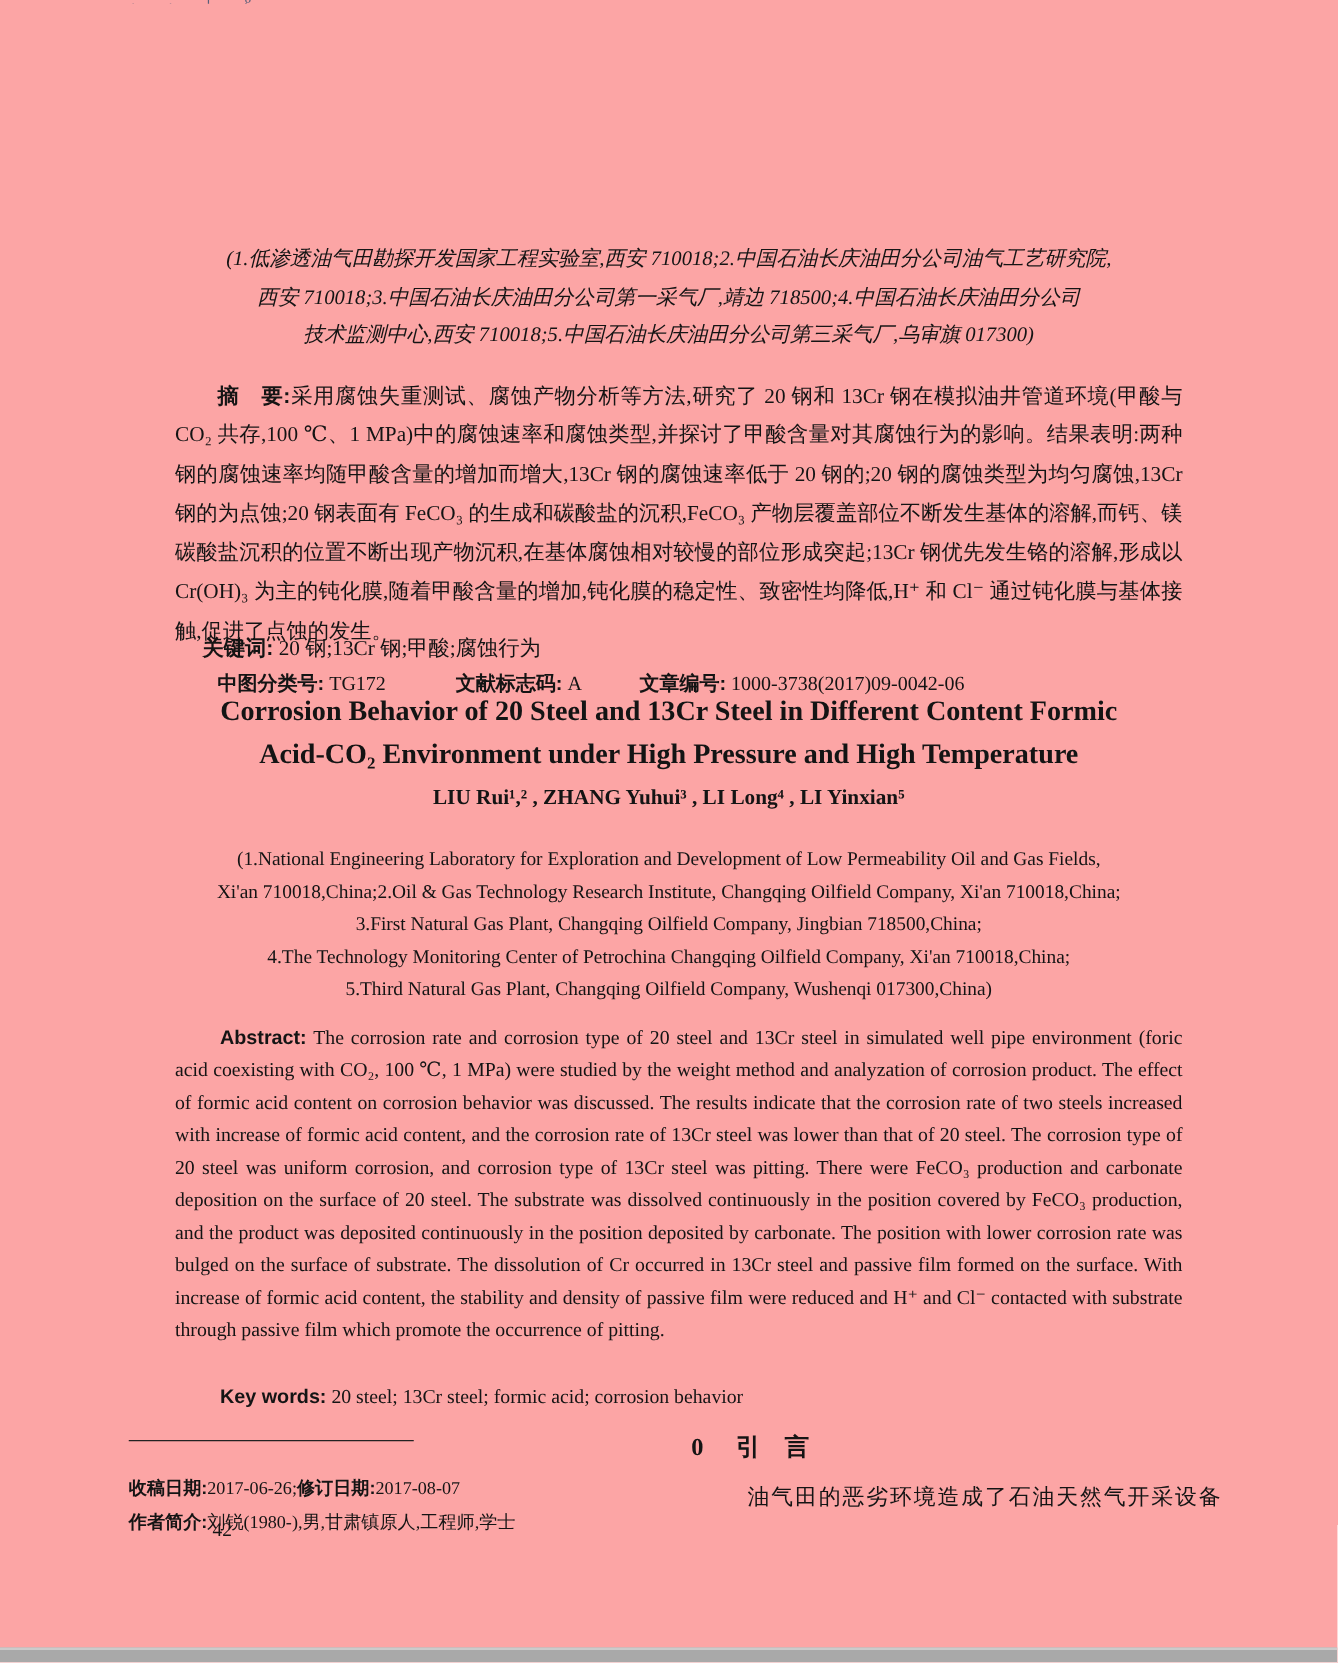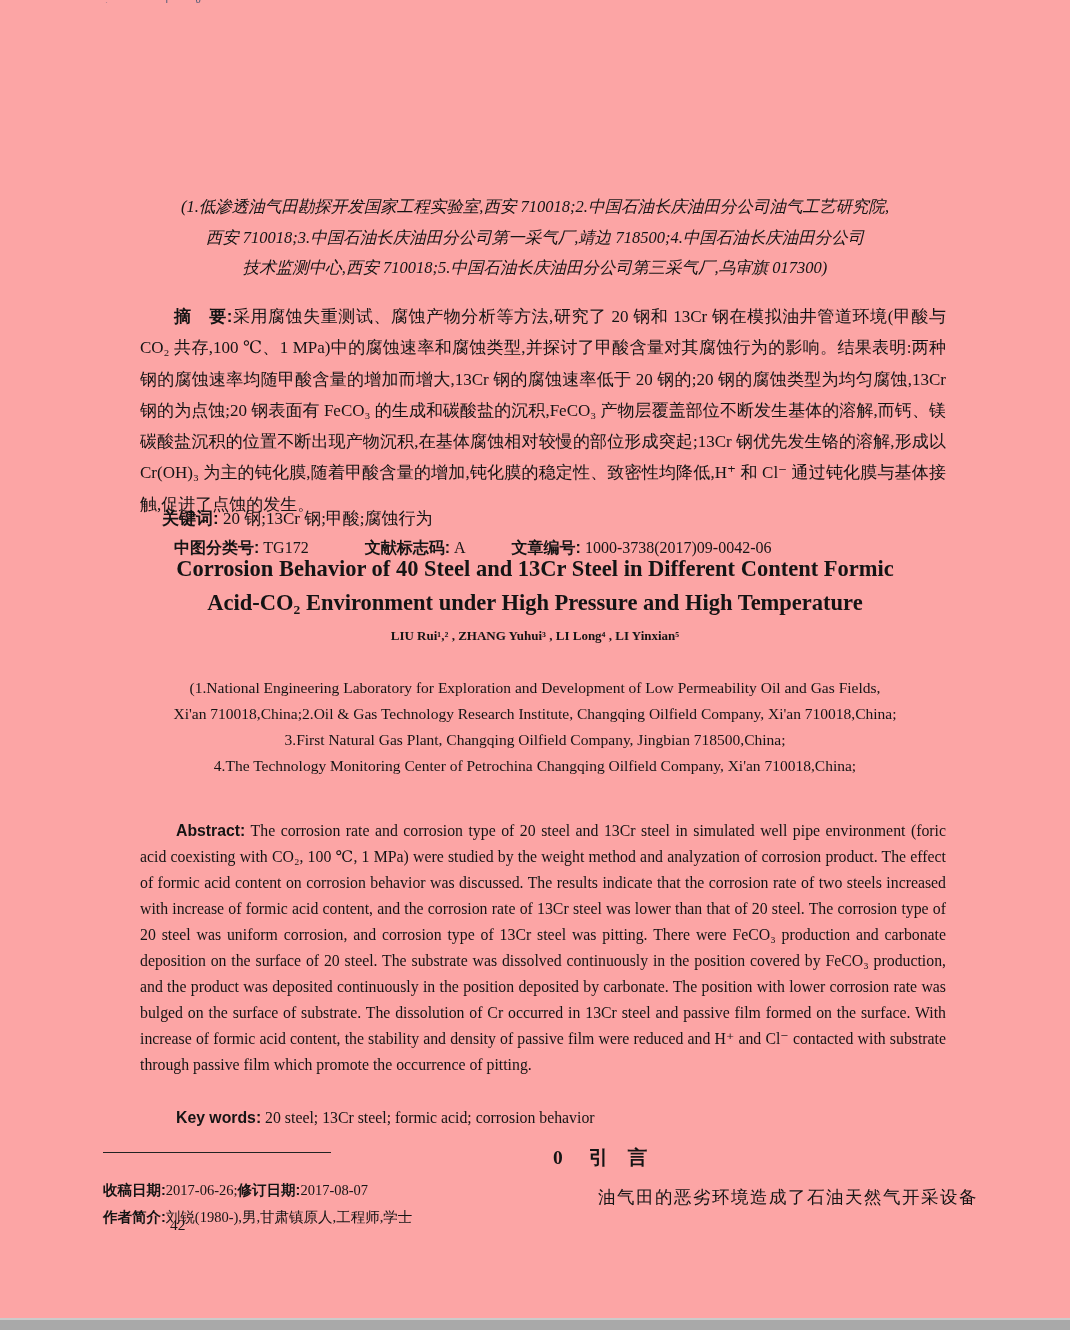--- a/index.html
+++ b/index.html
@@ -50,21 +50,21 @@
   }
   .clc-gap1 { margin-right: 56px; }
   .clc-gap2 { margin-right: 46px; }
 
   .title-en {
     top: 552px;
     font-weight: bold;
     font-size: 22.5px;
     line-height: 34px;
   }
-  .authors-en { top: 628px; font-weight: bold; font-size: 13px; }
+  .authors-en { top: 628px; font-weight: bold; font-size: 17px; }
   .affil-en { top: 675px; font-size: 15.5px; line-height: 26px; }
 
   .abstract-en {
     top: 802px; left: 140px; width: 806px;
     font-size: 15.8px; line-height: 26px;
     text-align: justify; text-indent: 36px;
   }
   .keywords-en {
     top: 1089px; left: 140px; width: 806px;
     font-size: 15.8px; line-height: 26px; text-indent: 36px;
@@ -110,31 +110,32 @@
     <div>技术监测中心,西安 710018;5.中国石油长庆油田分公司第三采气厂,乌审旗 017300)</div>
   </div>
 
   <p class="abs abstract-cn"><span class="label-b">摘　要:</span><span>采用腐蚀失重测试、腐蚀产物分析等方法,研究了 20 钢和 13Cr 钢在模拟油井管道环境(甲酸与 CO₂ 共存,100 ℃、1 MPa)中的腐蚀速率和腐蚀类型,并探讨了甲酸含量对其腐蚀行为的影响。结果表明:两种钢的腐蚀速率均随甲酸含量的增加而增大,13Cr 钢的腐蚀速率低于 20 钢的;20 钢的腐蚀类型为均匀腐蚀,13Cr 钢的为点蚀;20 钢表面有 FeCO₃ 的生成和碳酸盐的沉积,FeCO₃ 产物层覆盖部位不断发生基体的溶解,而钙、镁碳酸盐沉积的位置不断出现产物沉积,在基体腐蚀相对较慢的部位形成突起;13Cr 钢优先发生铬的溶解,形成以 Cr(OH)₃ 为主的钝化膜,随着甲酸含量的增加,钝化膜的稳定性、致密性均降低,H⁺ 和 Cl⁻ 通过钝化膜与基体接触,促进了点蚀的发生。</span></p>
 
   <p class="abs keywords-cn"><span class="label-b">关键词:</span> <span>20 钢;13Cr 钢;甲酸;腐蚀行为</span></p>
 
   <p class="abs clc-line"><span class="label-b">中图分类号:</span> <span class="clc-gap1">TG172</span><span class="label-b">文献标志码:</span> <span class="clc-gap2">A</span><span class="label-b">文章编号:</span> <span>1000-3738(2017)09-0042-06</span></p>
 
   <div class="abs centerblock title-en">
-    <div>Corrosion Behavior of 40 Steel and 13Cr Steel in Different Content Formic</div>
+    <div>Corrosion Behavior of 20 Steel and 13Cr Steel in Different Content Formic</div>
     <div>Acid-CO₂ Environment under High Pressure and High Temperature</div>
   </div>
 
   <div class="abs centerblock authors-en">LIU Rui¹,² , ZHANG Yuhui³ , LI Long⁴ , LI Yinxian⁵</div>
 
   <div class="abs centerblock affil-en">
     <div>(1.National Engineering Laboratory for Exploration and Development of Low Permeability Oil and Gas Fields,</div>
     <div>Xi'an 710018,China;2.Oil &amp; Gas Technology Research Institute, Changqing Oilfield Company, Xi'an 710018,China;</div>
     <div>3.First Natural Gas Plant, Changqing Oilfield Company, Jingbian 718500,China;</div>
     <div>4.The Technology Monitoring Center of Petrochina Changqing Oilfield Company, Xi'an 710018,China;</div>
+    <div>5.Third Natural Gas Plant, Changqing Oilfield Company, Wushenqi 017300,China)</div>
   </div>
 
   <p class="abs abstract-en"><span class="label-b">Abstract:</span> <span>The corrosion rate and corrosion type of 20 steel and 13Cr steel in simulated well pipe environment (foric acid coexisting with CO₂, 100 ℃, 1 MPa) were studied by the weight method and analyzation of corrosion product. The effect of formic acid content on corrosion behavior was discussed. The results indicate that the corrosion rate of two steels increased with increase of formic acid content, and the corrosion rate of 13Cr steel was lower than that of 20 steel. The corrosion type of 20 steel was uniform corrosion, and corrosion type of 13Cr steel was pitting. There were FeCO₃ production and carbonate deposition on the surface of 20 steel. The substrate was dissolved continuously in the position covered by FeCO₃ production, and the product was deposited continuously in the position deposited by carbonate. The position with lower corrosion rate was bulged on the surface of substrate. The dissolution of Cr occurred in 13Cr steel and passive film formed on the surface. With increase of formic acid content, the stability and density of passive film were reduced and H⁺ and Cl⁻ contacted with substrate through passive film which promote the occurrence of pitting.</span></p>
 
   <p class="abs keywords-en"><span class="label-b">Key words:</span> <span>20 steel; 13Cr steel; formic acid; corrosion behavior</span></p>
 
   <div class="abs footnote-rule"></div>
 
   <p class="abs footnote-line1"><span class="label-b">收稿日期:</span><span>2017-06-26;</span><span class="label-b">修订日期:</span><span>2017-08-07</span></p>
 

